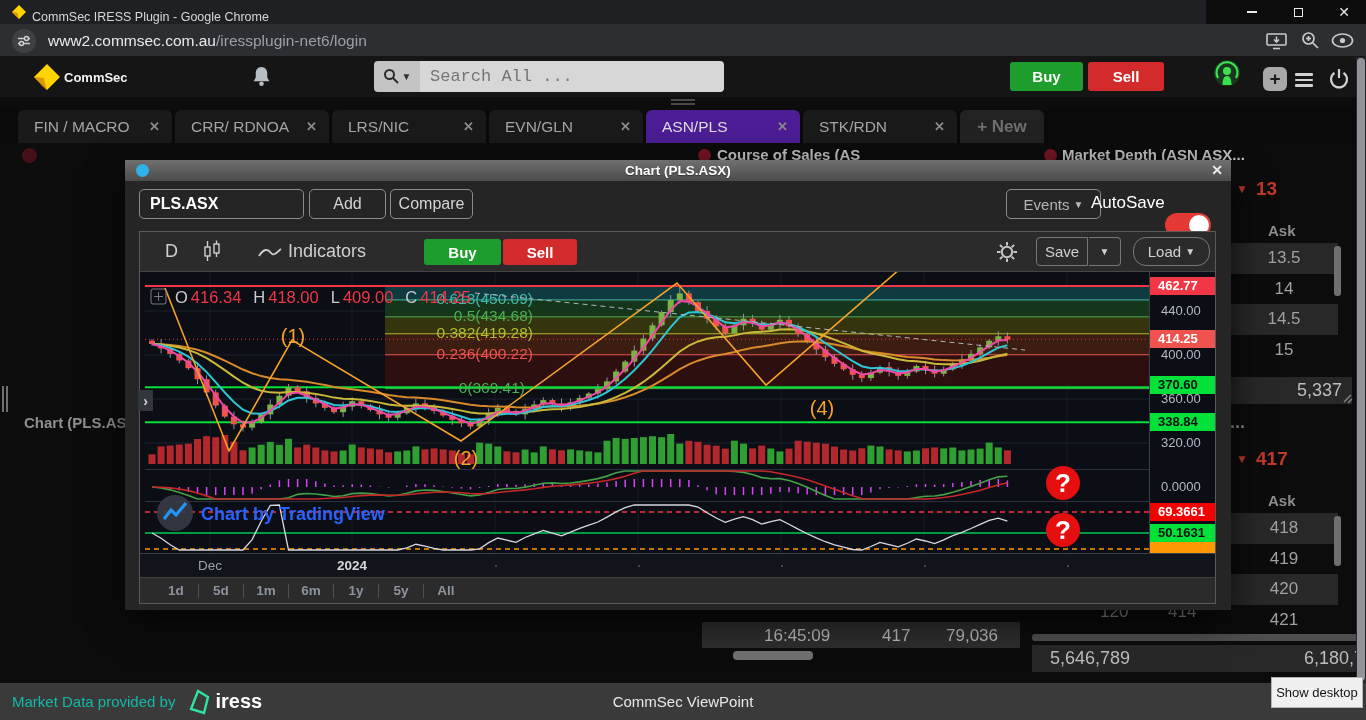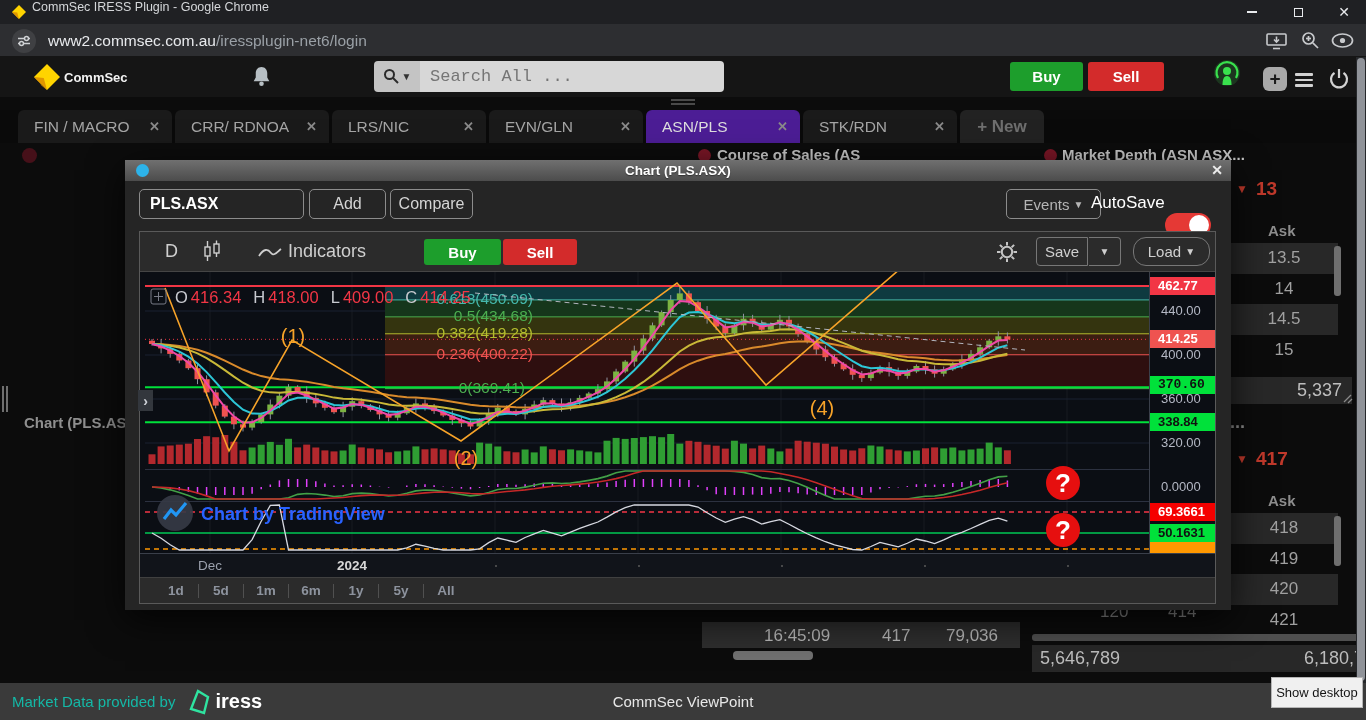--- a/index.html
+++ b/index.html
@@ -1,20 +1,20 @@
 <!DOCTYPE html>
 <html><head>
 <meta charset="utf-8">
 <style>
   *{box-sizing:border-box;margin:0;padding:0}
   body{width:1366px;height:720px;position:relative;overflow:hidden;background:#0c0c0c;
        font-family:"Liberation Sans",sans-serif;color:#ddd}
   .abs{position:absolute}
   
-  .titlebar{left:0;top:0;width:1366px;height:24px;background:#1f2023;display:flex;align-items:flex-start}
+  .titlebar{left:0;top:0;width:1206px;height:24px;background:#1f2023;display:flex;align-items:flex-end}
   .titlebar .title{margin-left:32px;font-size:12.5px;color:#d5d7da}
   .win-btn{position:absolute;top:0;width:44px;height:24px;display:flex;align-items:center;justify-content:center;color:#e8eaed}
   .urlbar{left:0;top:24px;width:1366px;height:33px;background:#2d2e31;border-bottom:1px solid #151515}
   .chip{left:12px;top:29px;width:24px;height:24px;border-radius:50%;background:#3f4043;display:flex;align-items:center;justify-content:center}
   .url{left:48px;top:32px;font-size:15.5px}
   .url .host{color:#e8eaed}.url .path{color:#9aa0a6}
   
   .appheader{left:0;top:57px;width:1366px;height:40px;background:#151515}
   .brandtxt{left:64px;top:70px;font-size:13px;font-weight:bold;color:#f2f2f2}
   .searchbox{left:374px;top:61px;width:350px;height:31px;border-radius:4px;overflow:hidden;display:flex}
@@ -244,21 +244,21 @@
 <span class="abs greytxt" style="left:1168px;top:602px">414</span>
 
 <div class="abs" style="left:702px;top:622px;width:318px;height:26px;background:#2e2e2e"></div>
 <span class="abs" style="left:764px;top:626px;color:#b8b8b8;font-size:17px">16:45:09</span>
 <span class="abs" style="left:882px;top:626px;color:#b8b8b8;font-size:17px">417</span>
 <span class="abs" style="left:946px;top:626px;color:#b8b8b8;font-size:17px">79,036</span>
 <div class="abs" style="left:733px;top:651px;width:80px;height:9px;background:#707070;border-radius:4px"></div>
 
 <div class="abs" style="left:1032px;top:634px;width:330px;height:7px;background:#4f4f4f;border-radius:3px"></div>
 <div class="abs totrow" style="left:1032px;top:645px;width:334px;height:27px">
-  <span style="padding-left:8px">5,646,789</span>
+  <span style="padding-left:18px">5,646,789</span>
   <span style="margin-left:auto;padding-right:2px">6,180,7</span>
 </div>
 
 <div class="abs dialog">
   <div class="dlg-title">
     <div class="abs" style="left:11px;top:4px;width:13px;height:13px;border-radius:50%;background:#2db3ea"></div>
     <span class="t">Chart (PLS.ASX)</span>
     <span class="abs" style="right:8px;top:2px;font-size:14px;font-weight:bold;color:#ececec">✕</span>
   </div>
 
@@ -768,21 +768,21 @@
           <circle cx="918" cy="258" r="17" fill="#e60f0f"></circle>
           <text x="918" y="267" fill="#fff" font-size="26" font-weight="bold" text-anchor="middle" font-family="Liberation Sans">?</text>
         </g>
       </svg>
 
     <div class="abs price-axis" id="price-axis">
         <div class="axis-item badge" style="top: 5px; background: rgb(242, 54, 69); color: rgb(255, 255, 255);">462.77</div>
         <div class="axis-item" style="top: 30px;">440.00</div>
         <div class="axis-item badge" style="top: 58px; background: rgb(239, 83, 80); color: rgb(255, 255, 255);">414.25</div>
         <div class="axis-item" style="top: 74px;">400.00</div>
-        <div class="axis-item badge" style="top: 104px; background: rgb(0, 225, 58); color: rgb(17, 17, 17); font-family: Liberation Mono, monospace;">370.60</div>
+        <div class="axis-item badge" style="top: 104px; background: rgb(0, 225, 58); color: rgb(17, 17, 17);">370.60</div>
         <div class="axis-item" style="top: 118px;">360.00</div>
         <div class="axis-item badge" style="top: 141px; background: rgb(0, 225, 58); color: rgb(17, 17, 17);">338.84</div>
         <div class="axis-item" style="top: 162px;">320.00</div>
         <div class="axis-item" style="top: 206px;">0.0000</div>
         <div class="axis-item badge" style="top: 231px; background: rgb(245, 0, 0); color: rgb(255, 255, 255);">69.3661</div>
         <div class="axis-item badge" style="top: 252px; background: rgb(0, 225, 58); color: rgb(17, 17, 17);">50.1631</div>
         <div class="axis-item badge" style="top: 270px; background: rgb(255, 152, 0); color: rgb(255, 255, 255);"></div>
       </div>
     <div class="abs time-axis" id="time-axis">
         <span class="tlabel" style="left: 70px;">Dec</span>

